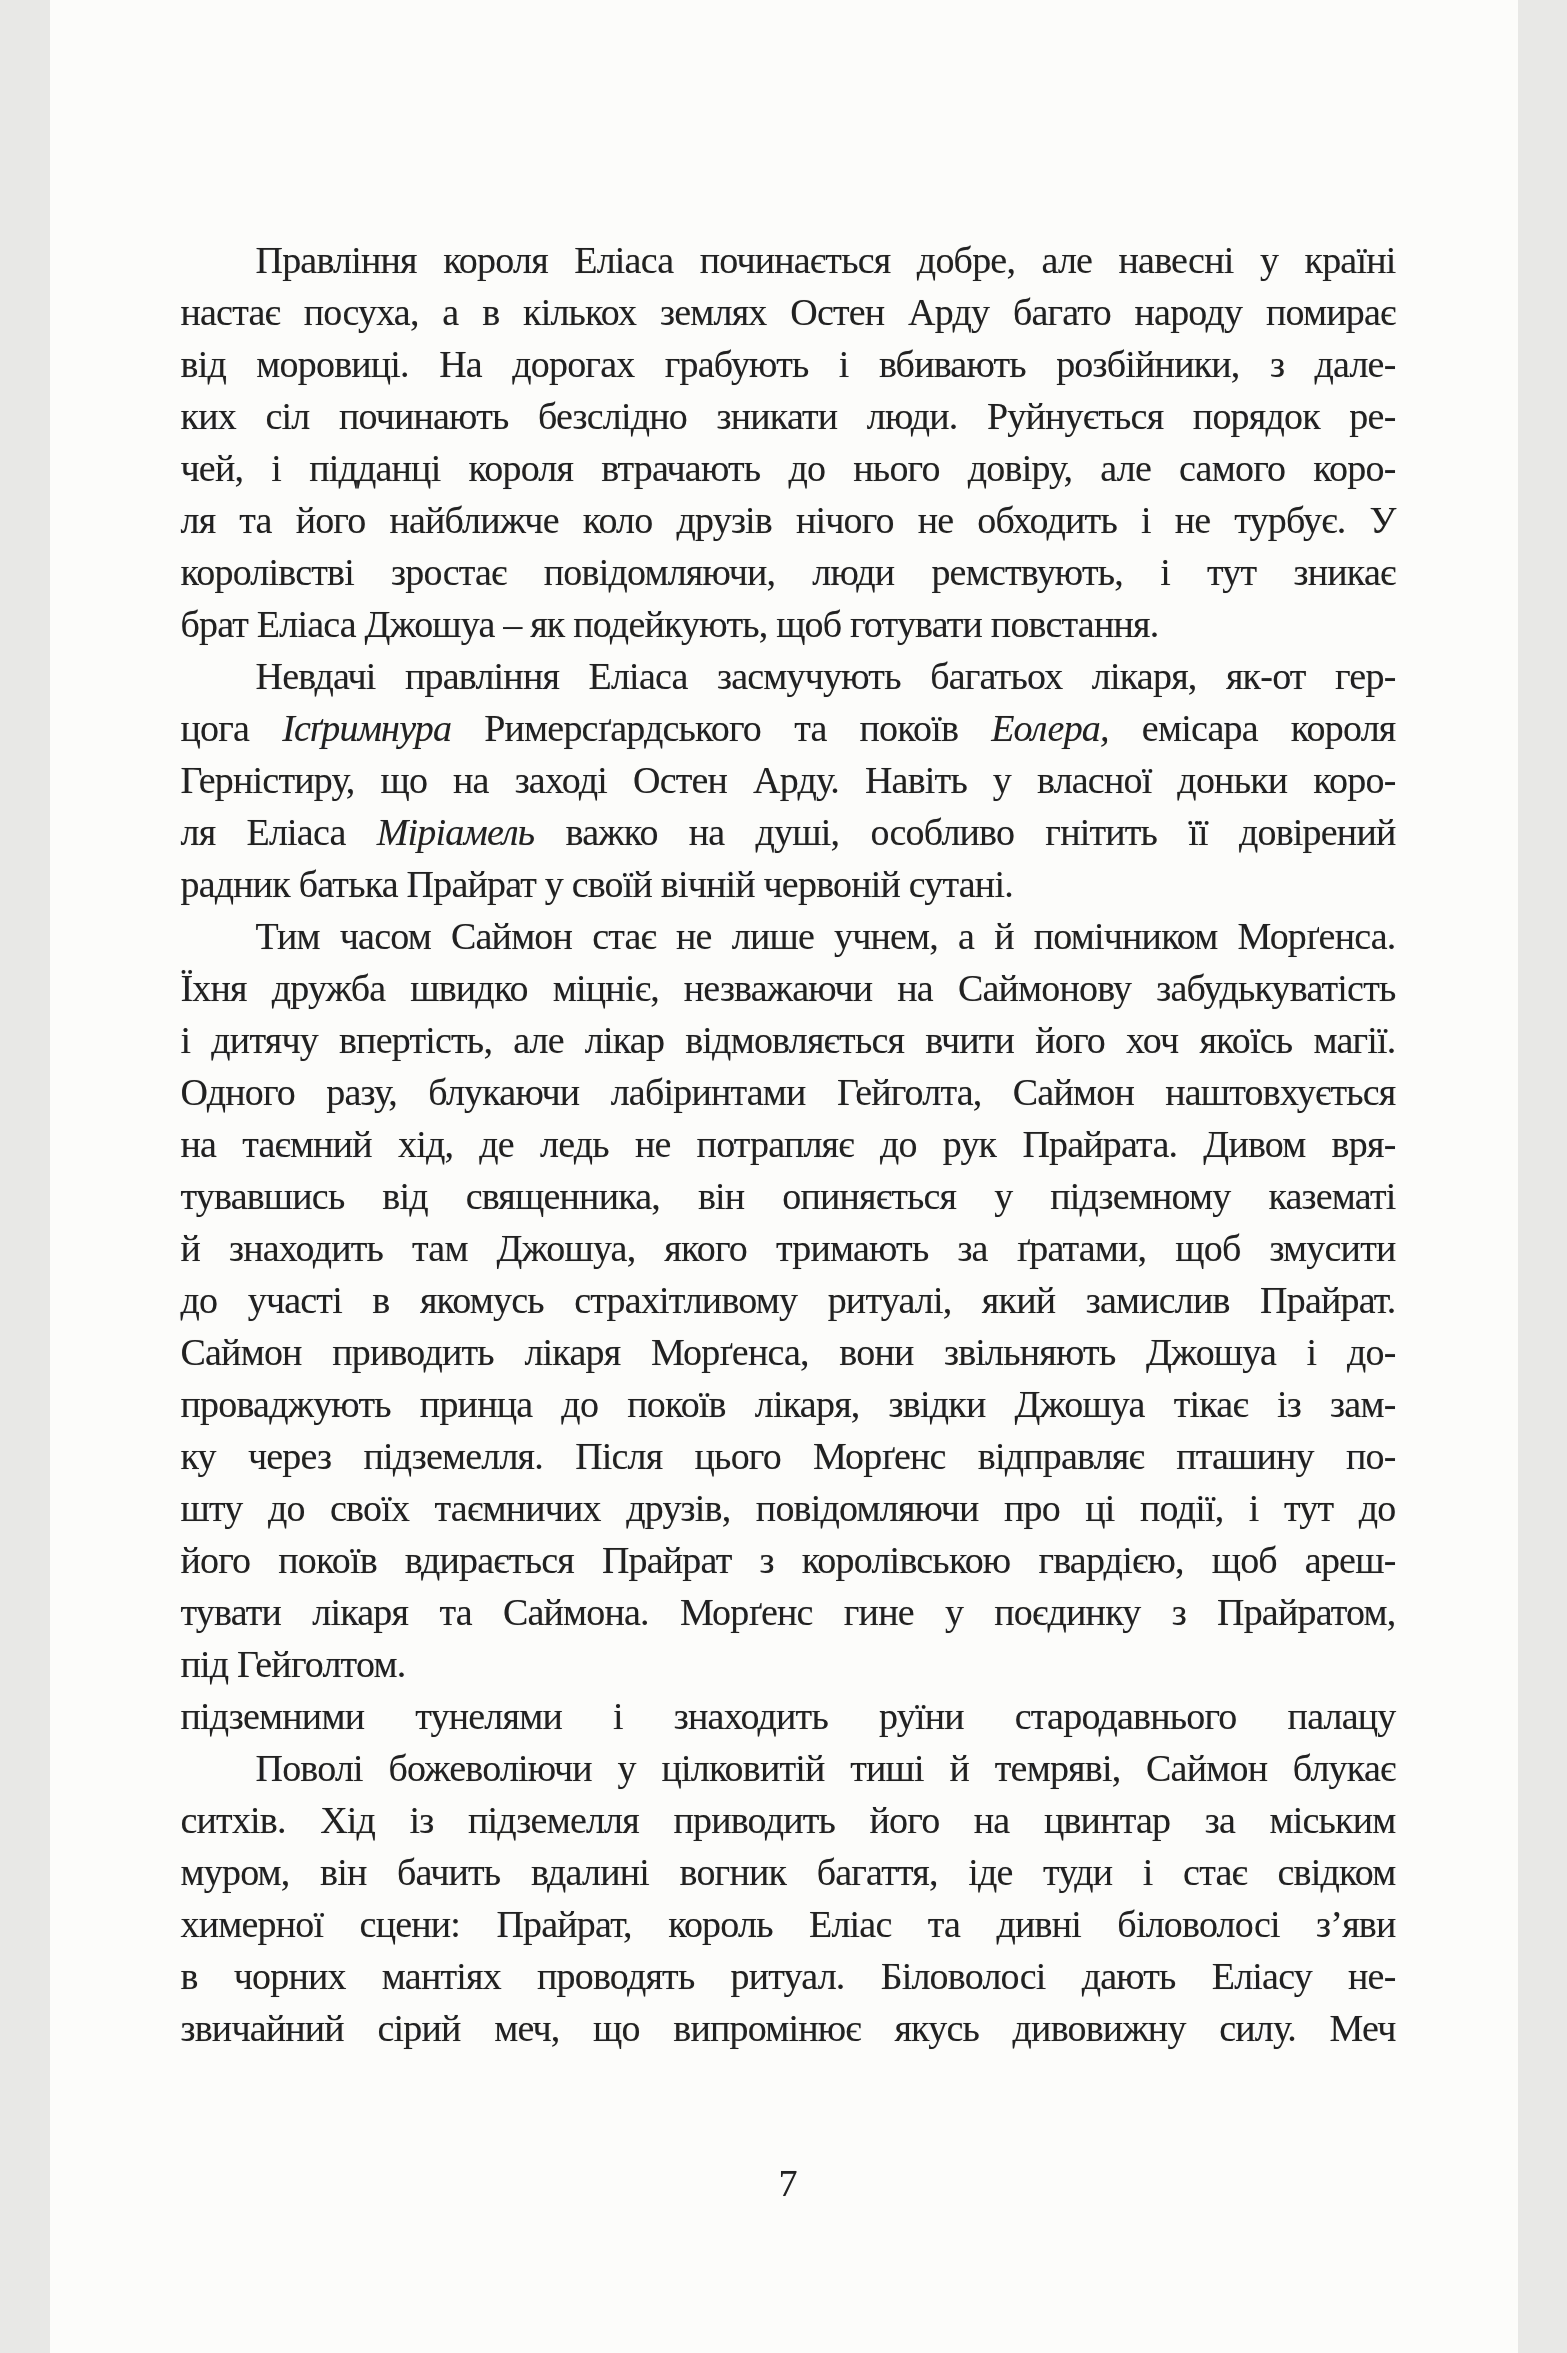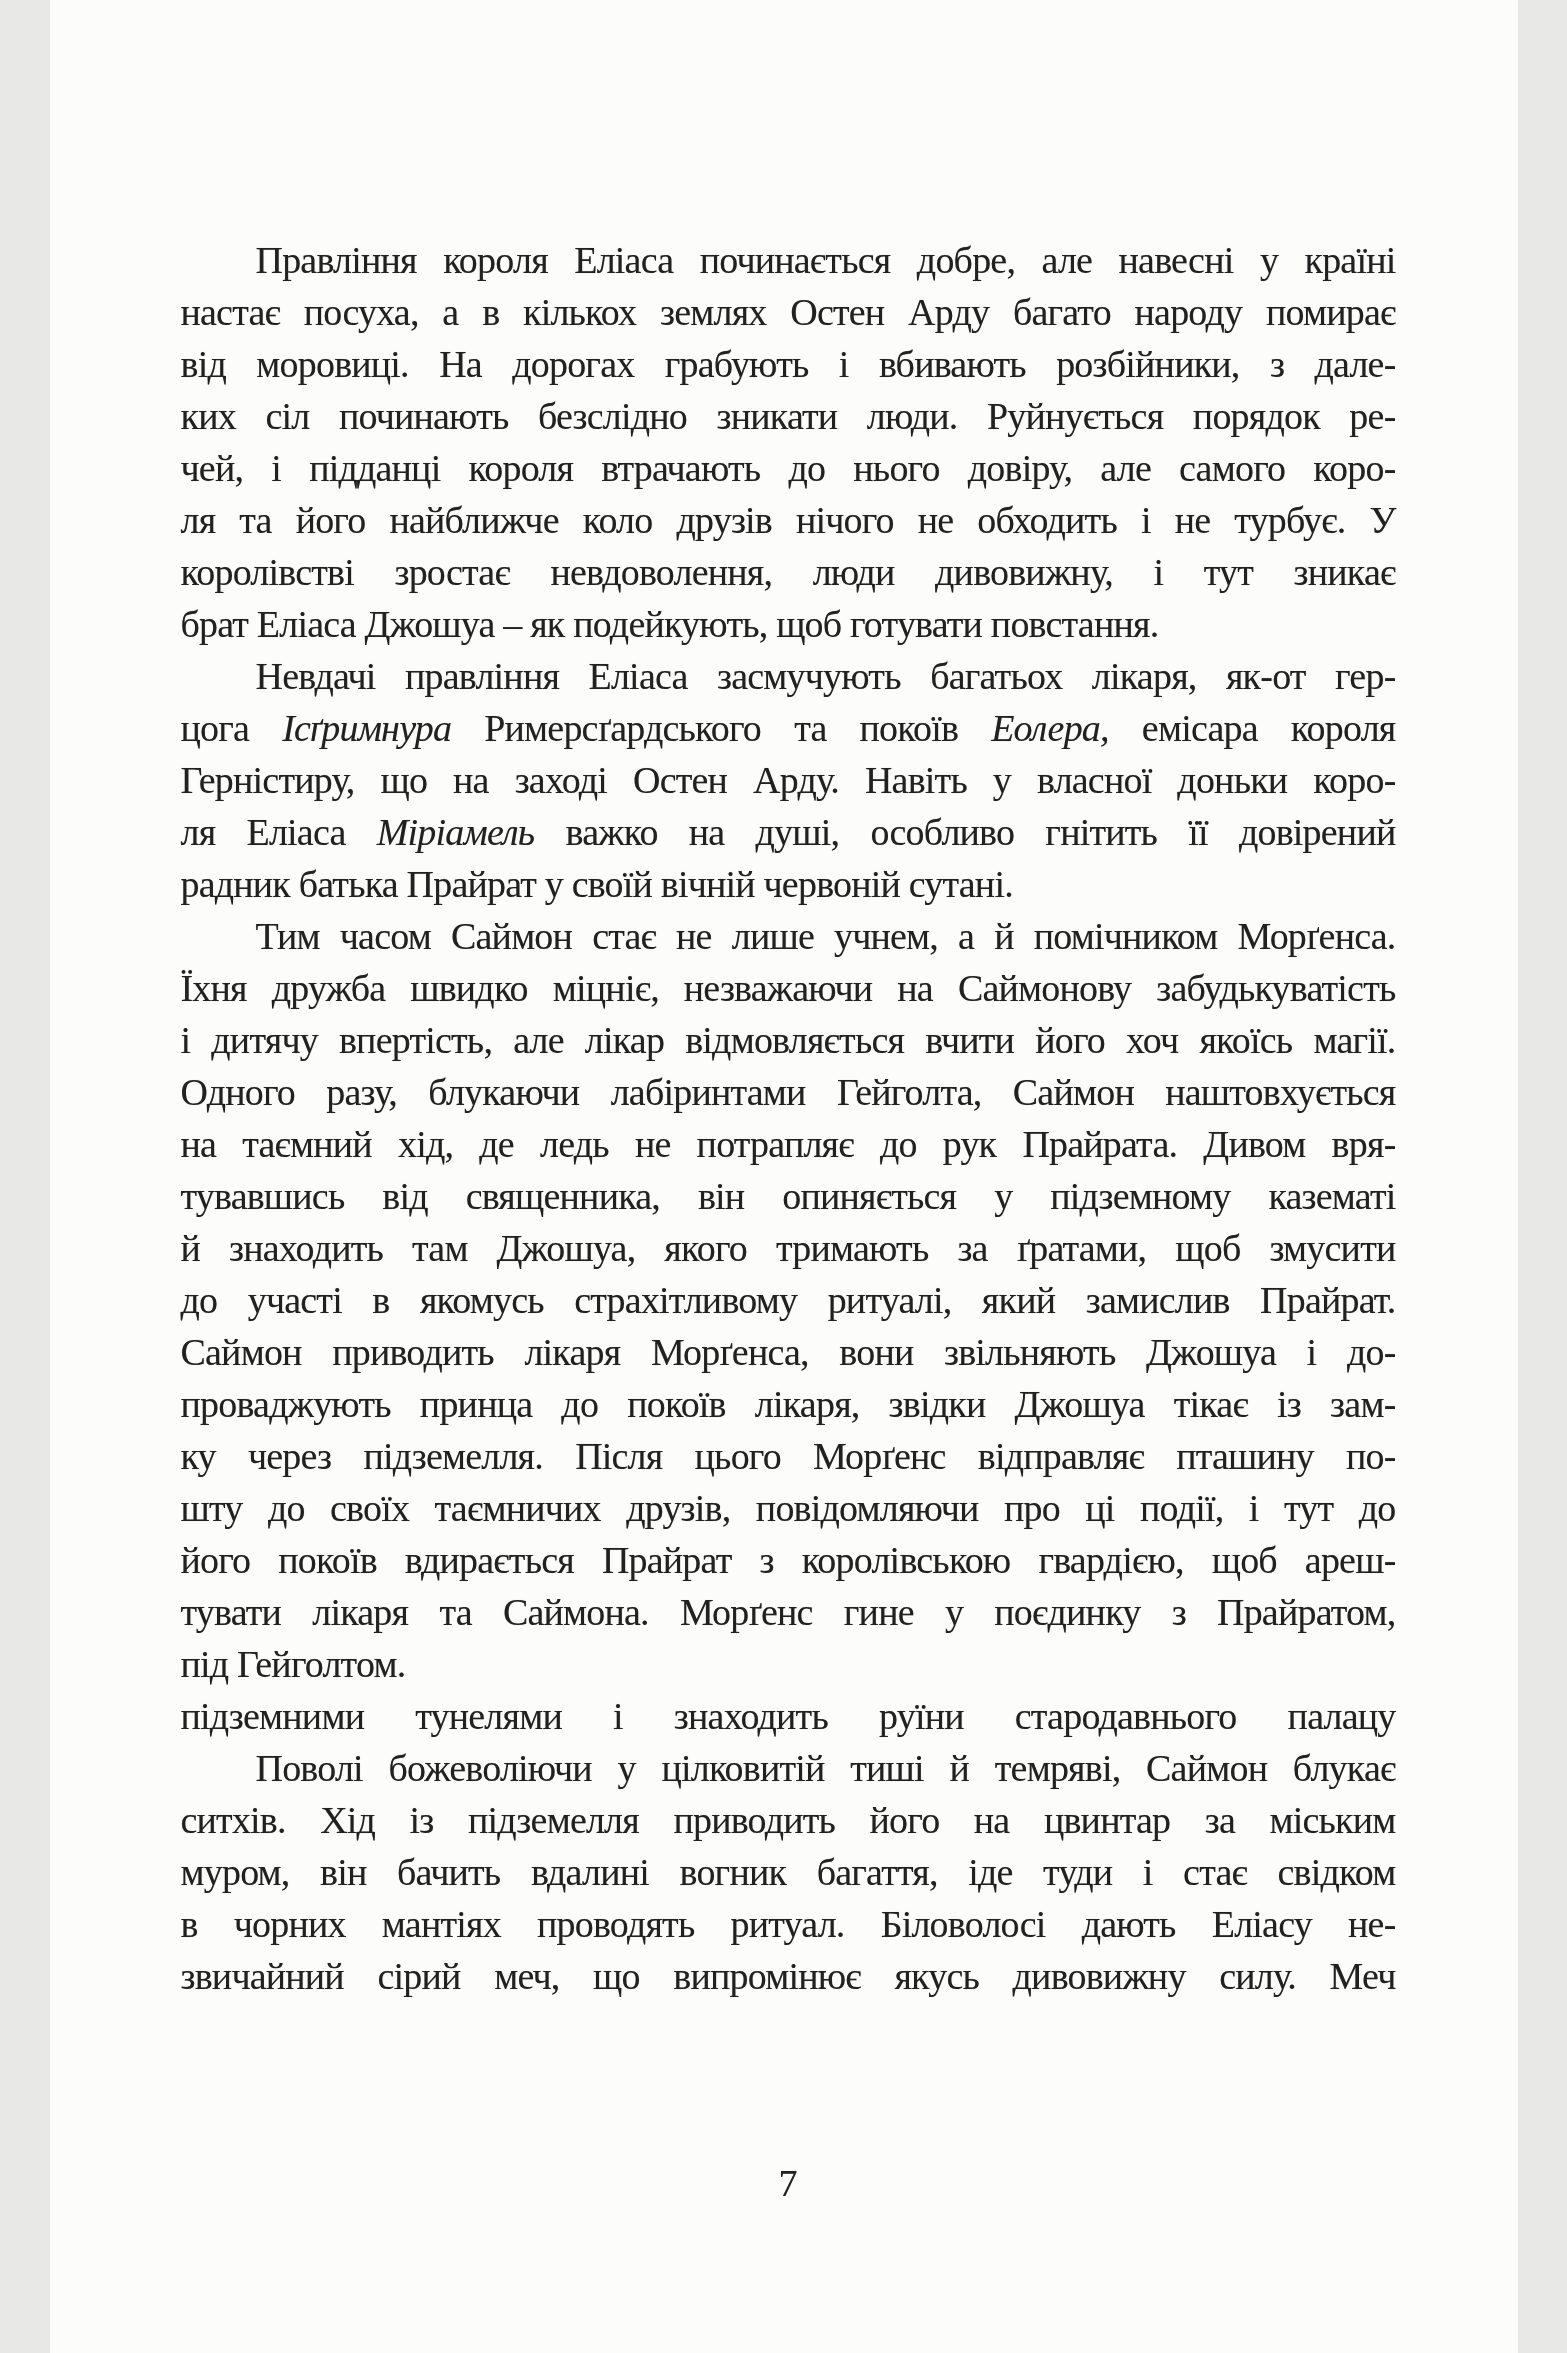--- a/index.html
+++ b/index.html
@@ -58,21 +58,21 @@
 <body>
 
 <div class="page">
   <div class="text-block" id="text-block">
       <div class="line indent"><span>Правління короля Еліаса починається добре, але навесні у країні</span></div>
       <div class="line"><span>настає посуха, а в кількох землях Остен Арду багато народу помирає</span></div>
       <div class="line"><span>від моровиці. На дорогах грабують і вбивають розбійники, з дале-</span></div>
       <div class="line"><span>ких сіл починають безслідно зникати люди. Руйнується порядок ре-</span></div>
       <div class="line"><span>чей, і підданці короля втрачають до нього довіру, але самого коро-</span></div>
       <div class="line"><span>ля та його найближче коло друзів нічого не обходить і не турбує. У</span></div>
-      <div class="line"><span>королівстві зростає невдоволення, люди дивовижну, і тут зникає</span></div>
+      <div class="line"><span>королівстві зростає повідомляючи, люди ремствують, і тут зникає</span></div>
       <div class="line lastline"><span>брат Еліаса Джошуа – як подейкують, щоб готувати повстання.</span></div>
       <div class="line indent"><span>Невдачі правління Еліаса засмучують багатьох лікаря, як-от гер-</span></div>
       <div class="line"><span>цога </span><em>Ісґримнура</em><span> Римерсґардського та покоїв </span><em>Еолера,</em><span> емісара короля</span></div>
       <div class="line"><span>Герністиру, що на заході Остен Арду. Навіть у власної доньки коро-</span></div>
       <div class="line"><span>ля Еліаса </span><em>Міріамель</em><span> важко на душі, особливо гнітить її довірений</span></div>
       <div class="line lastline"><span>радник батька Прайрат у своїй вічній червоній сутані.</span></div>
       <div class="line indent"><span>Тим часом Саймон стає не лише учнем, а й помічником Морґенса.</span></div>
       <div class="line"><span>Їхня дружба швидко міцніє, незважаючи на Саймонову забудькуватість</span></div>
       <div class="line"><span>і дитячу впертість, але лікар відмовляється вчити його хоч якоїсь магії.</span></div>
       <div class="line"><span>Одного разу, блукаючи лабіринтами Гейголта, Саймон наштовхується</span></div>
@@ -84,18 +84,19 @@
       <div class="line"><span>проваджують принца до покоїв лікаря, звідки Джошуа тікає із зам-</span></div>
       <div class="line"><span>ку через підземелля. Після цього Морґенс відправляє пташину по-</span></div>
       <div class="line"><span>шту до своїх таємничих друзів, повідомляючи про ці події, і тут до</span></div>
       <div class="line"><span>його покоїв вдирається Прайрат з королівською гвардією, щоб ареш-</span></div>
       <div class="line"><span>тувати лікаря та Саймона. Морґенс гине у поєдинку з Прайратом,</span></div>
       <div class="line lastline"><span>під Гейголтом.</span></div>
       <div class="line"><span>підземними тунелями і знаходить руїни стародавнього палацу</span></div>
       <div class="line indent"><span>Поволі божеволіючи у цілковитій тиші й темряві, Саймон блукає</span></div>
       <div class="line"><span>ситхів. Хід із підземелля приводить його на цвинтар за міським</span></div>
       <div class="line"><span>муром, він бачить вдалині вогник багаття, іде туди і стає свідком</span></div>
+      <div class="line"><span>химерної сцени: Прайрат, король Еліас та дивні біловолосі з’яви</span></div>
       <div class="line"><span>в чорних мантіях проводять ритуал. Біловолосі дають Еліасу не-</span></div>
       <div class="line"><span>звичайний сірий меч, що випромінює якусь дивовижну силу. Меч</span></div>
     </div>
   <div class="page-number">7</div>
 </div>
 
 
 </body></html>

